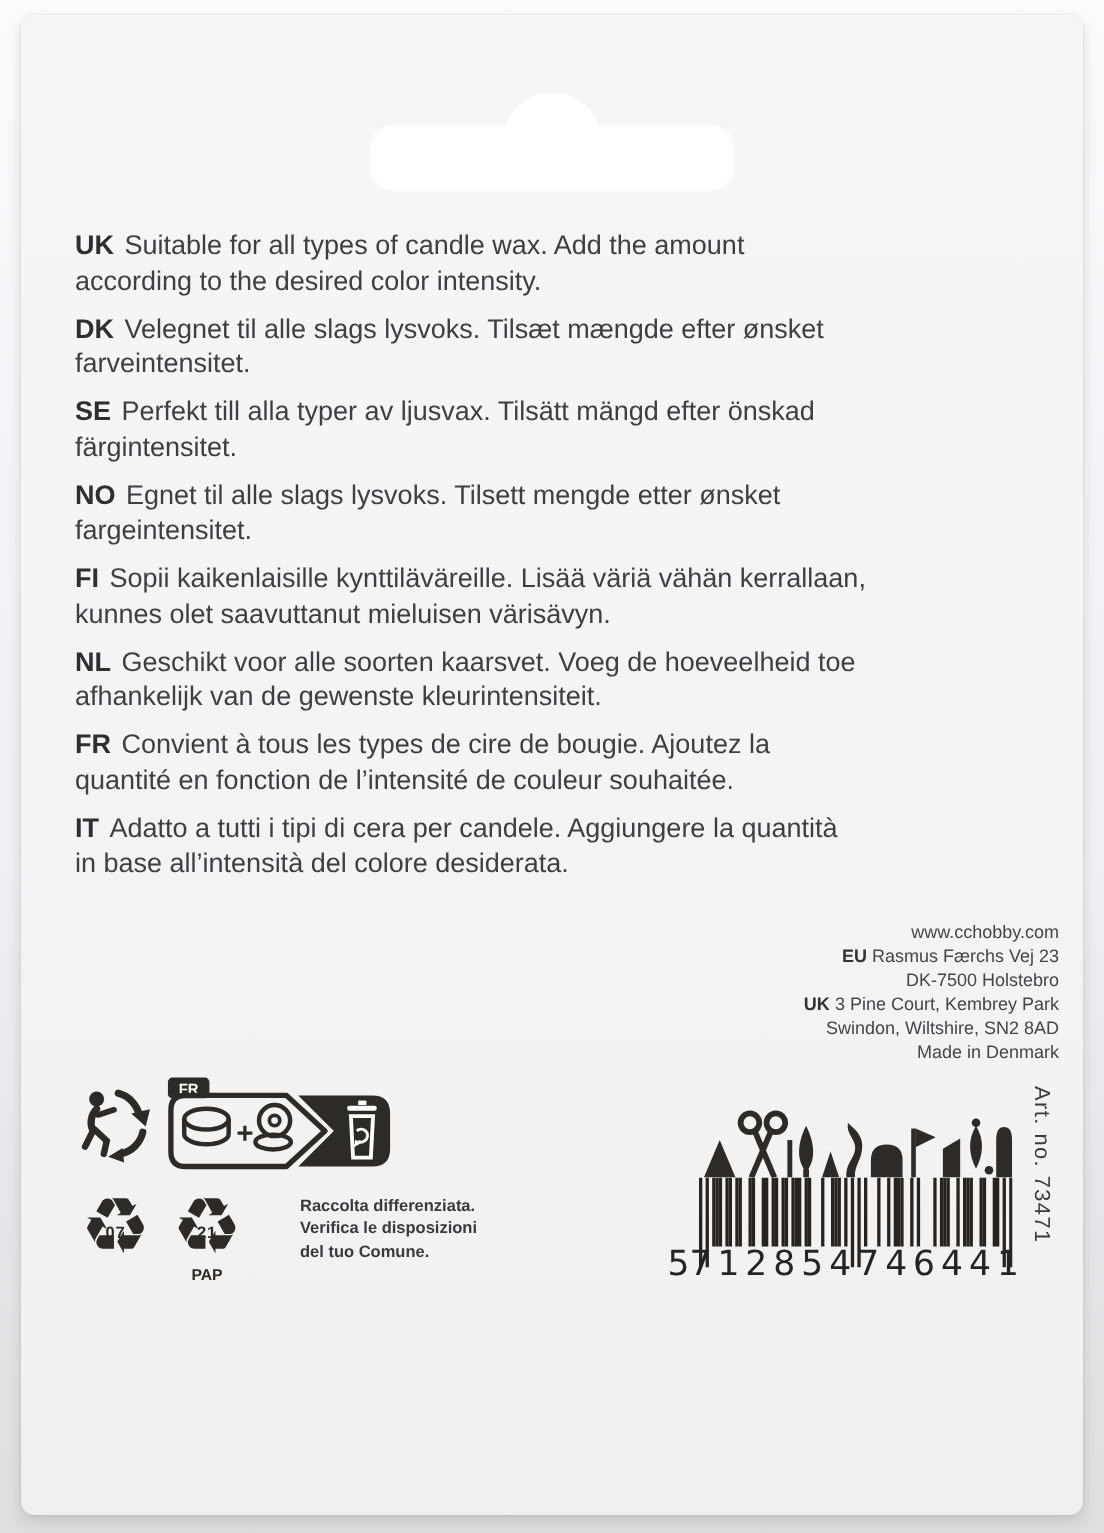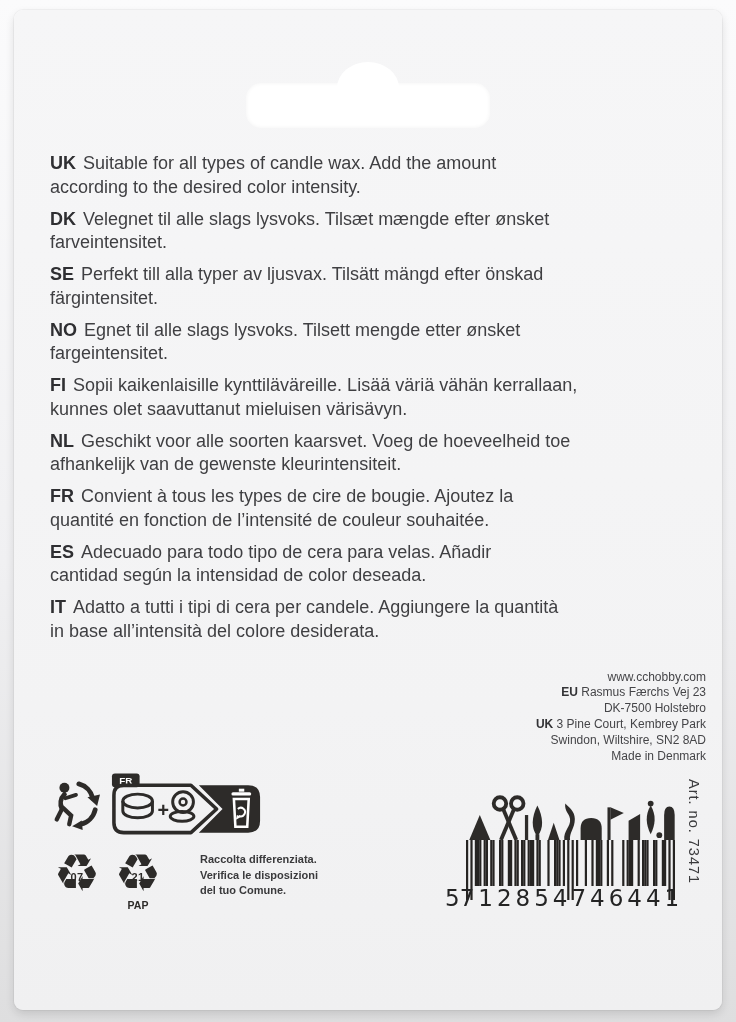--- a/index.html
+++ b/index.html
@@ -60,22 +60,20 @@
       <p class="instr"><b class="lang">SE</b><span class="preline">Perfekt till alla typer av ljusvax. Tilsätt mängd efter önskad
 färgintensitet.</span></p>
       <p class="instr"><b class="lang">NO</b><span class="preline">Egnet til alle slags lysvoks. Tilsett mengde etter ønsket
 fargeintensitet.</span></p>
       <p class="instr"><b class="lang">FI</b><span class="preline">Sopii kaikenlaisille kynttiläväreille. Lisää väriä vähän kerrallaan,
 kunnes olet saavuttanut mieluisen värisävyn.</span></p>
       <p class="instr"><b class="lang">NL</b><span class="preline">Geschikt voor alle soorten kaarsvet. Voeg de hoeveelheid toe
 afhankelijk van de gewenste kleurintensiteit.</span></p>
       <p class="instr"><b class="lang">FR</b><span class="preline">Convient à tous les types de cire de bougie. Ajoutez la
 quantité en fonction de l’intensité de couleur souhaitée.</span></p>
-      <p class="instr"><b class="lang">ES</b><span class="preline">Adecuado para todo tipo de cera para velas. Añadir
-cantidad según la intensidad de color deseada.</span></p>
       <p class="instr"><b class="lang">IT</b><span class="preline">Adatto a tutti i tipi di cera per candele. Aggiungere la quantità
 in base all’intensità del colore desiderata.</span></p>
     </div>
 
     <div class="address">
       <div>www.cchobby.com</div>
       <div><b>EU</b> <span>Rasmus Færchs Vej 23</span></div>
       <div><span>DK-7500 Holstebro</span></div>
       <div><b>UK</b> <span>3 Pine Court, Kembrey Park</span></div>
       <div><span>Swindon, Wiltshire, SN2 8AD</span></div>

